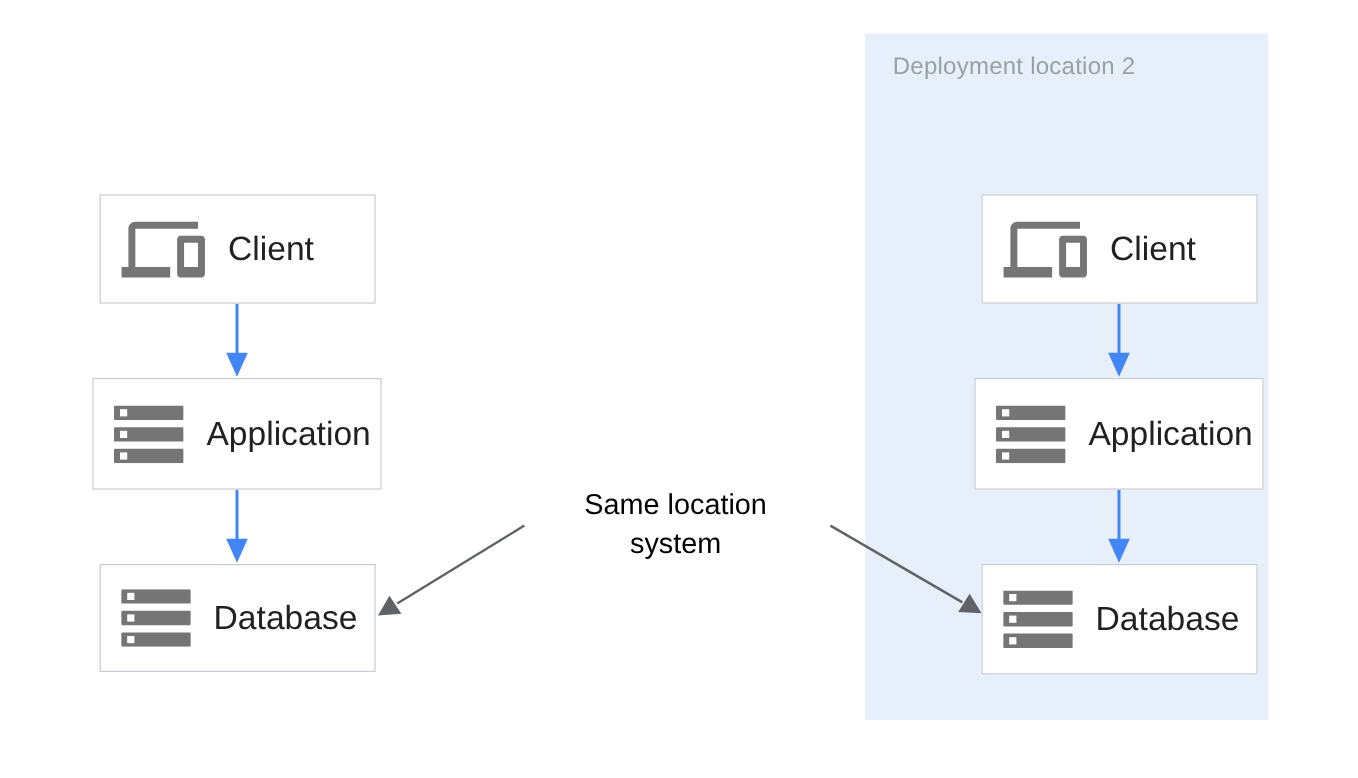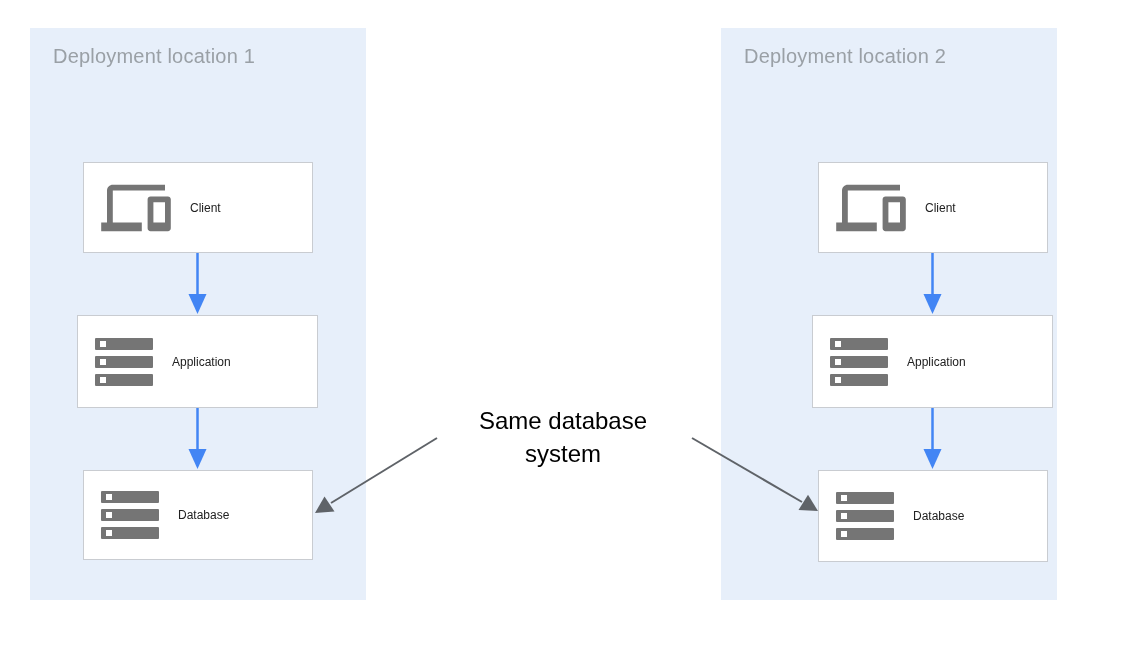--- a/index.html
+++ b/index.html
@@ -39,21 +39,21 @@
   }
   #node-client-1 { left: 83px;  top: 162px; width: 230px; height: 91px; }
   #node-app-1    { left: 77px;  top: 315px; width: 241px; height: 93px; }
   #node-db-1     { left: 83px;  top: 470px; width: 230px; height: 90px; }
   #node-client-2 { left: 818px; top: 162px; width: 230px; height: 91px; }
   #node-app-2    { left: 812px; top: 315px; width: 241px; height: 93px; }
   #node-db-2     { left: 818px; top: 470px; width: 230px; height: 92px; }
   .node .icon { margin-left: 17px; flex: none; display: block; }
   .node-label {
     margin-left: 19px;
-    font-size: 12px;
+    font-size: 28px;
     color: #212121;
     white-space: nowrap;
   }
   .annotation-label {
     position: absolute;
     left: 463px;
     top: 404px;
     width: 200px;
     text-align: center;
     font-size: 24px;
@@ -65,23 +65,20 @@
     left: 0; top: 0;
     width: 1132px; height: 648px;
     pointer-events: none;
   }
 </style>
 </head>
 <body>
 
 <div class="canvas">
 
-  <section class="panel panel-1">
-    <div class="panel-title">Deployment location 1</div>
-  </section>
 
   <section class="panel panel-2">
     <div class="panel-title">Deployment location 2</div>
   </section>
 
   <svg class="overlay" viewBox="0 0 1132 648">
 
     <g>
       <line x1="197.5" y1="253" x2="197.5" y2="297" stroke="#4285F4" stroke-width="2.5"></line>
       <polygon points="188.5,294 206.5,294 197.5,314" fill="#4285F4"></polygon>
@@ -165,15 +162,15 @@
       <rect x="0" y="0" width="58" height="12" rx="1" fill="#757575"></rect>
       <rect x="0" y="18" width="58" height="12" rx="1" fill="#757575"></rect>
       <rect x="0" y="36" width="58" height="12" rx="1" fill="#757575"></rect>
       <rect x="5" y="3" width="6" height="6" fill="#ffffff"></rect>
       <rect x="5" y="21" width="6" height="6" fill="#ffffff"></rect>
       <rect x="5" y="39" width="6" height="6" fill="#ffffff"></rect>
     </svg>
     <span class="node-label">Database</span>
   </div>
 
-  <div class="annotation-label">Same database system</div>
+  <div class="annotation-label">Same location system</div>
 
 </div>
 
 </body></html>

